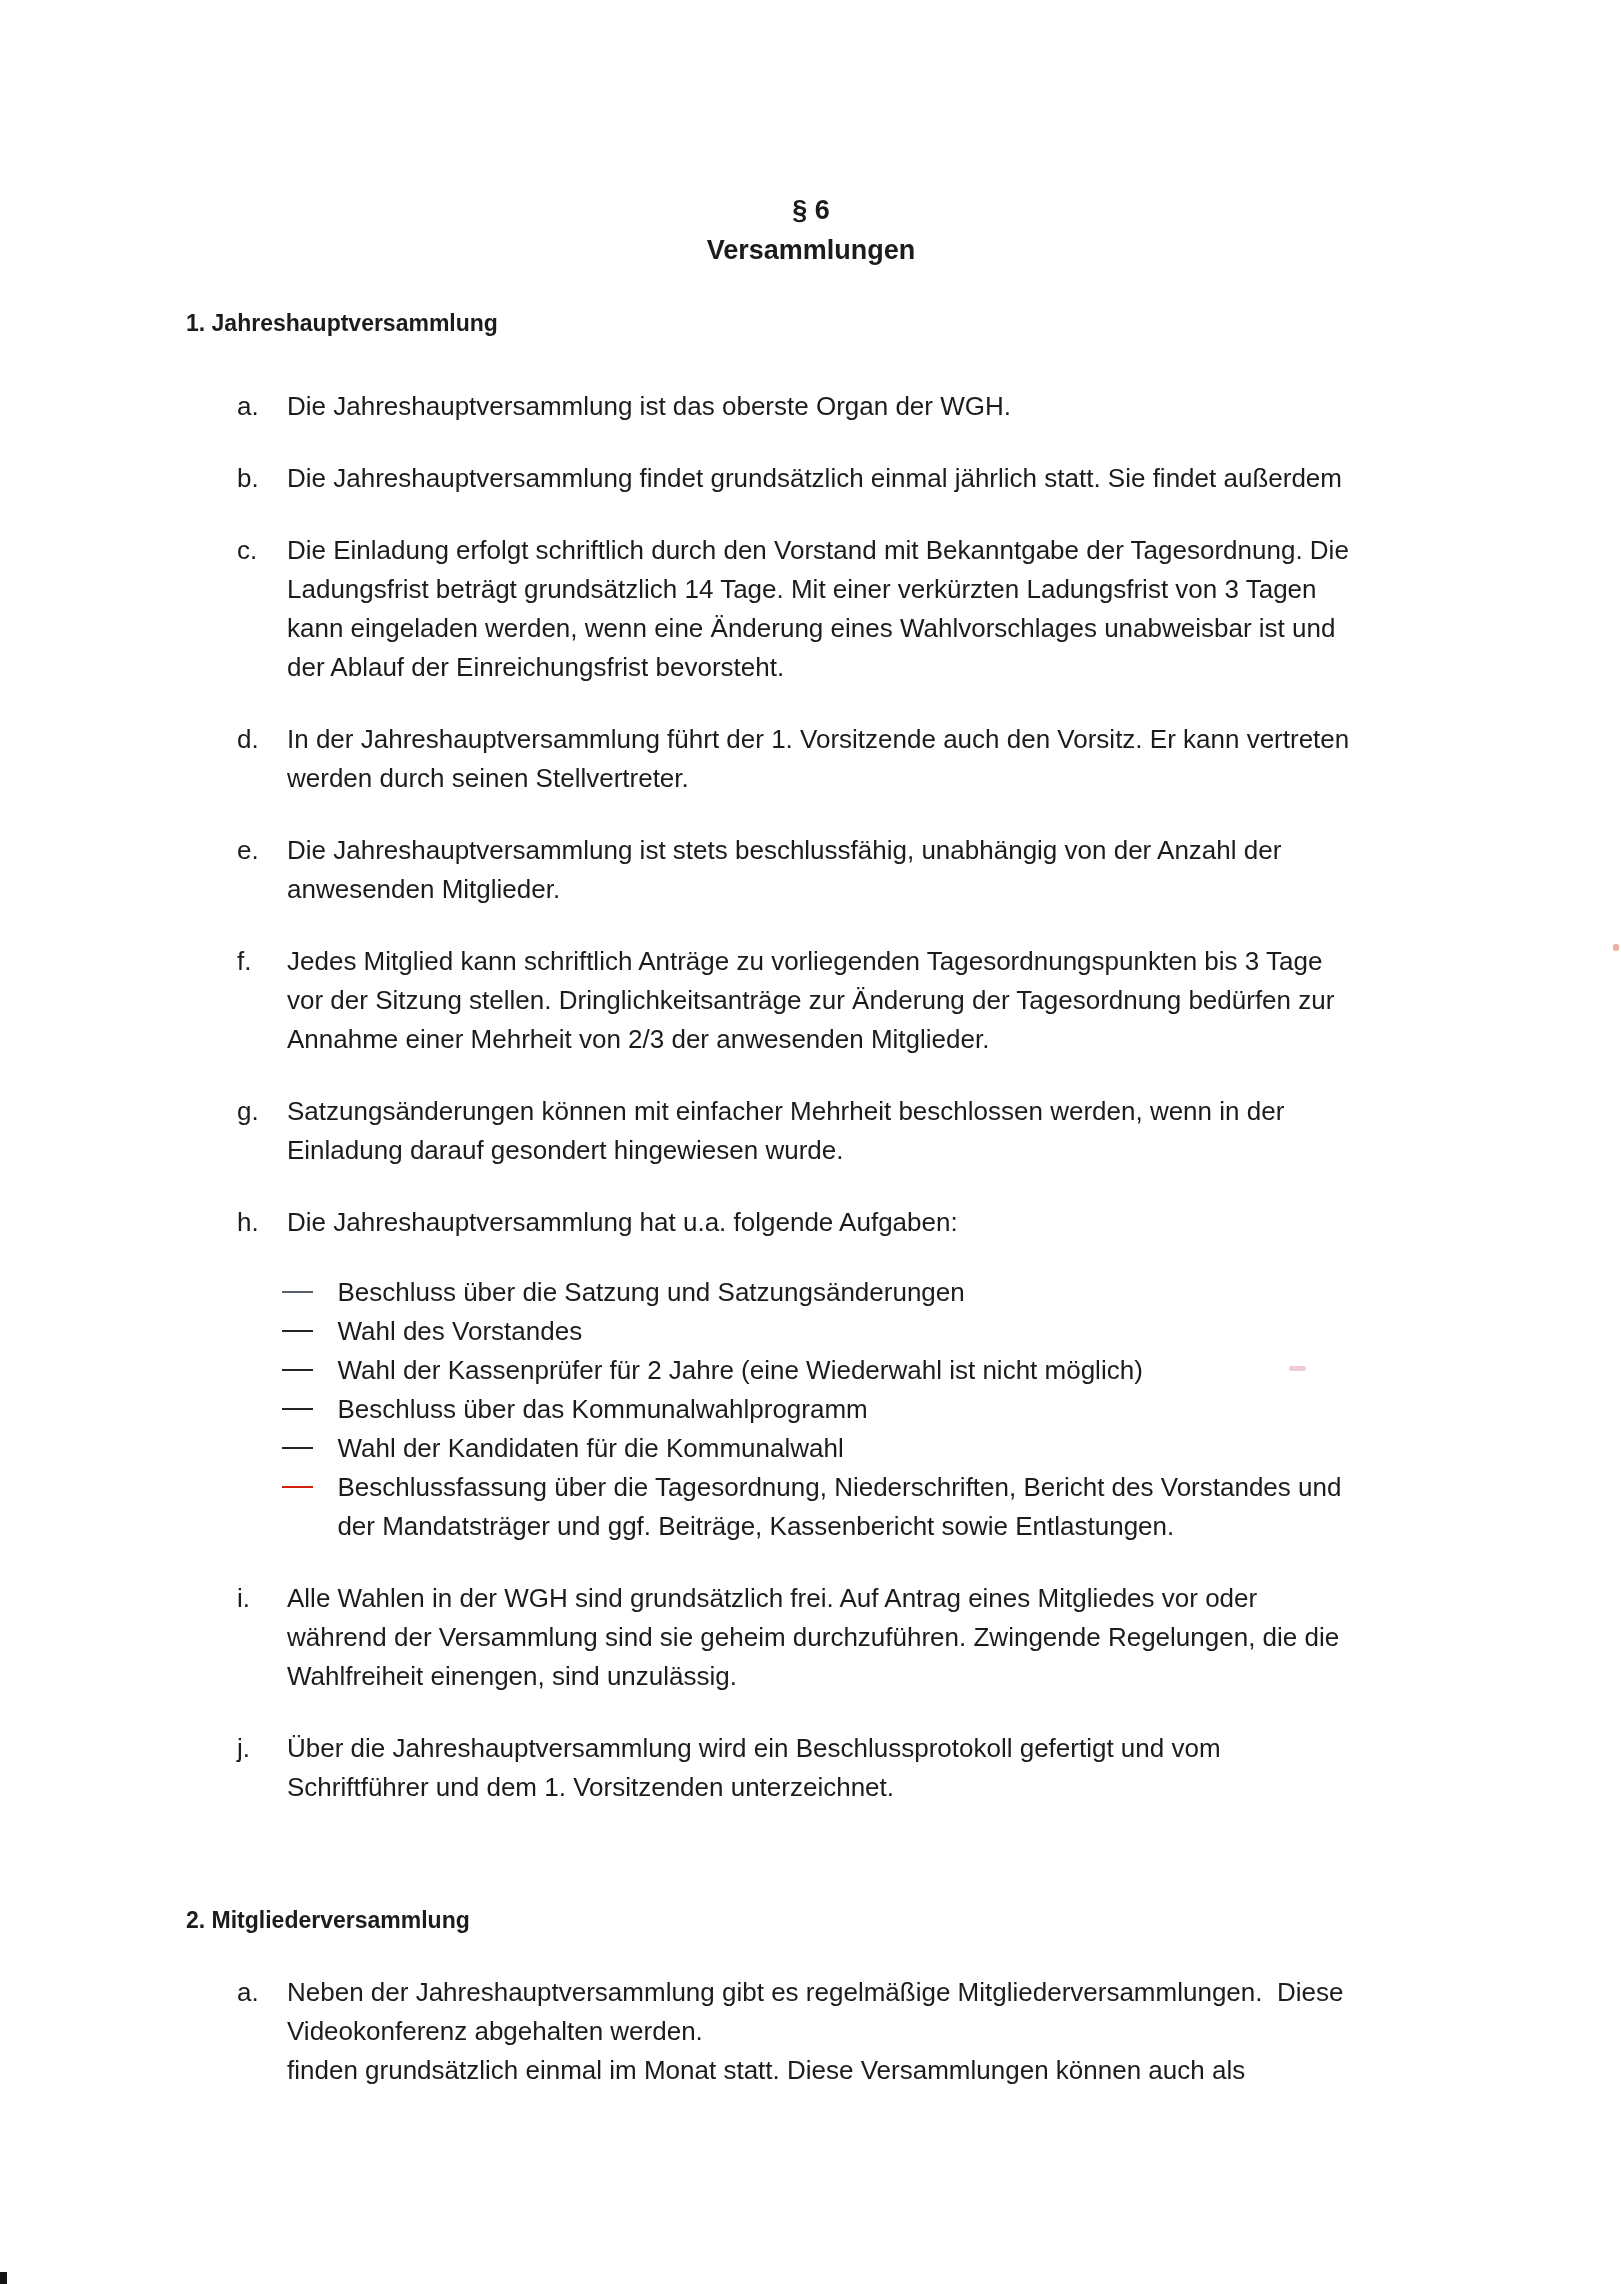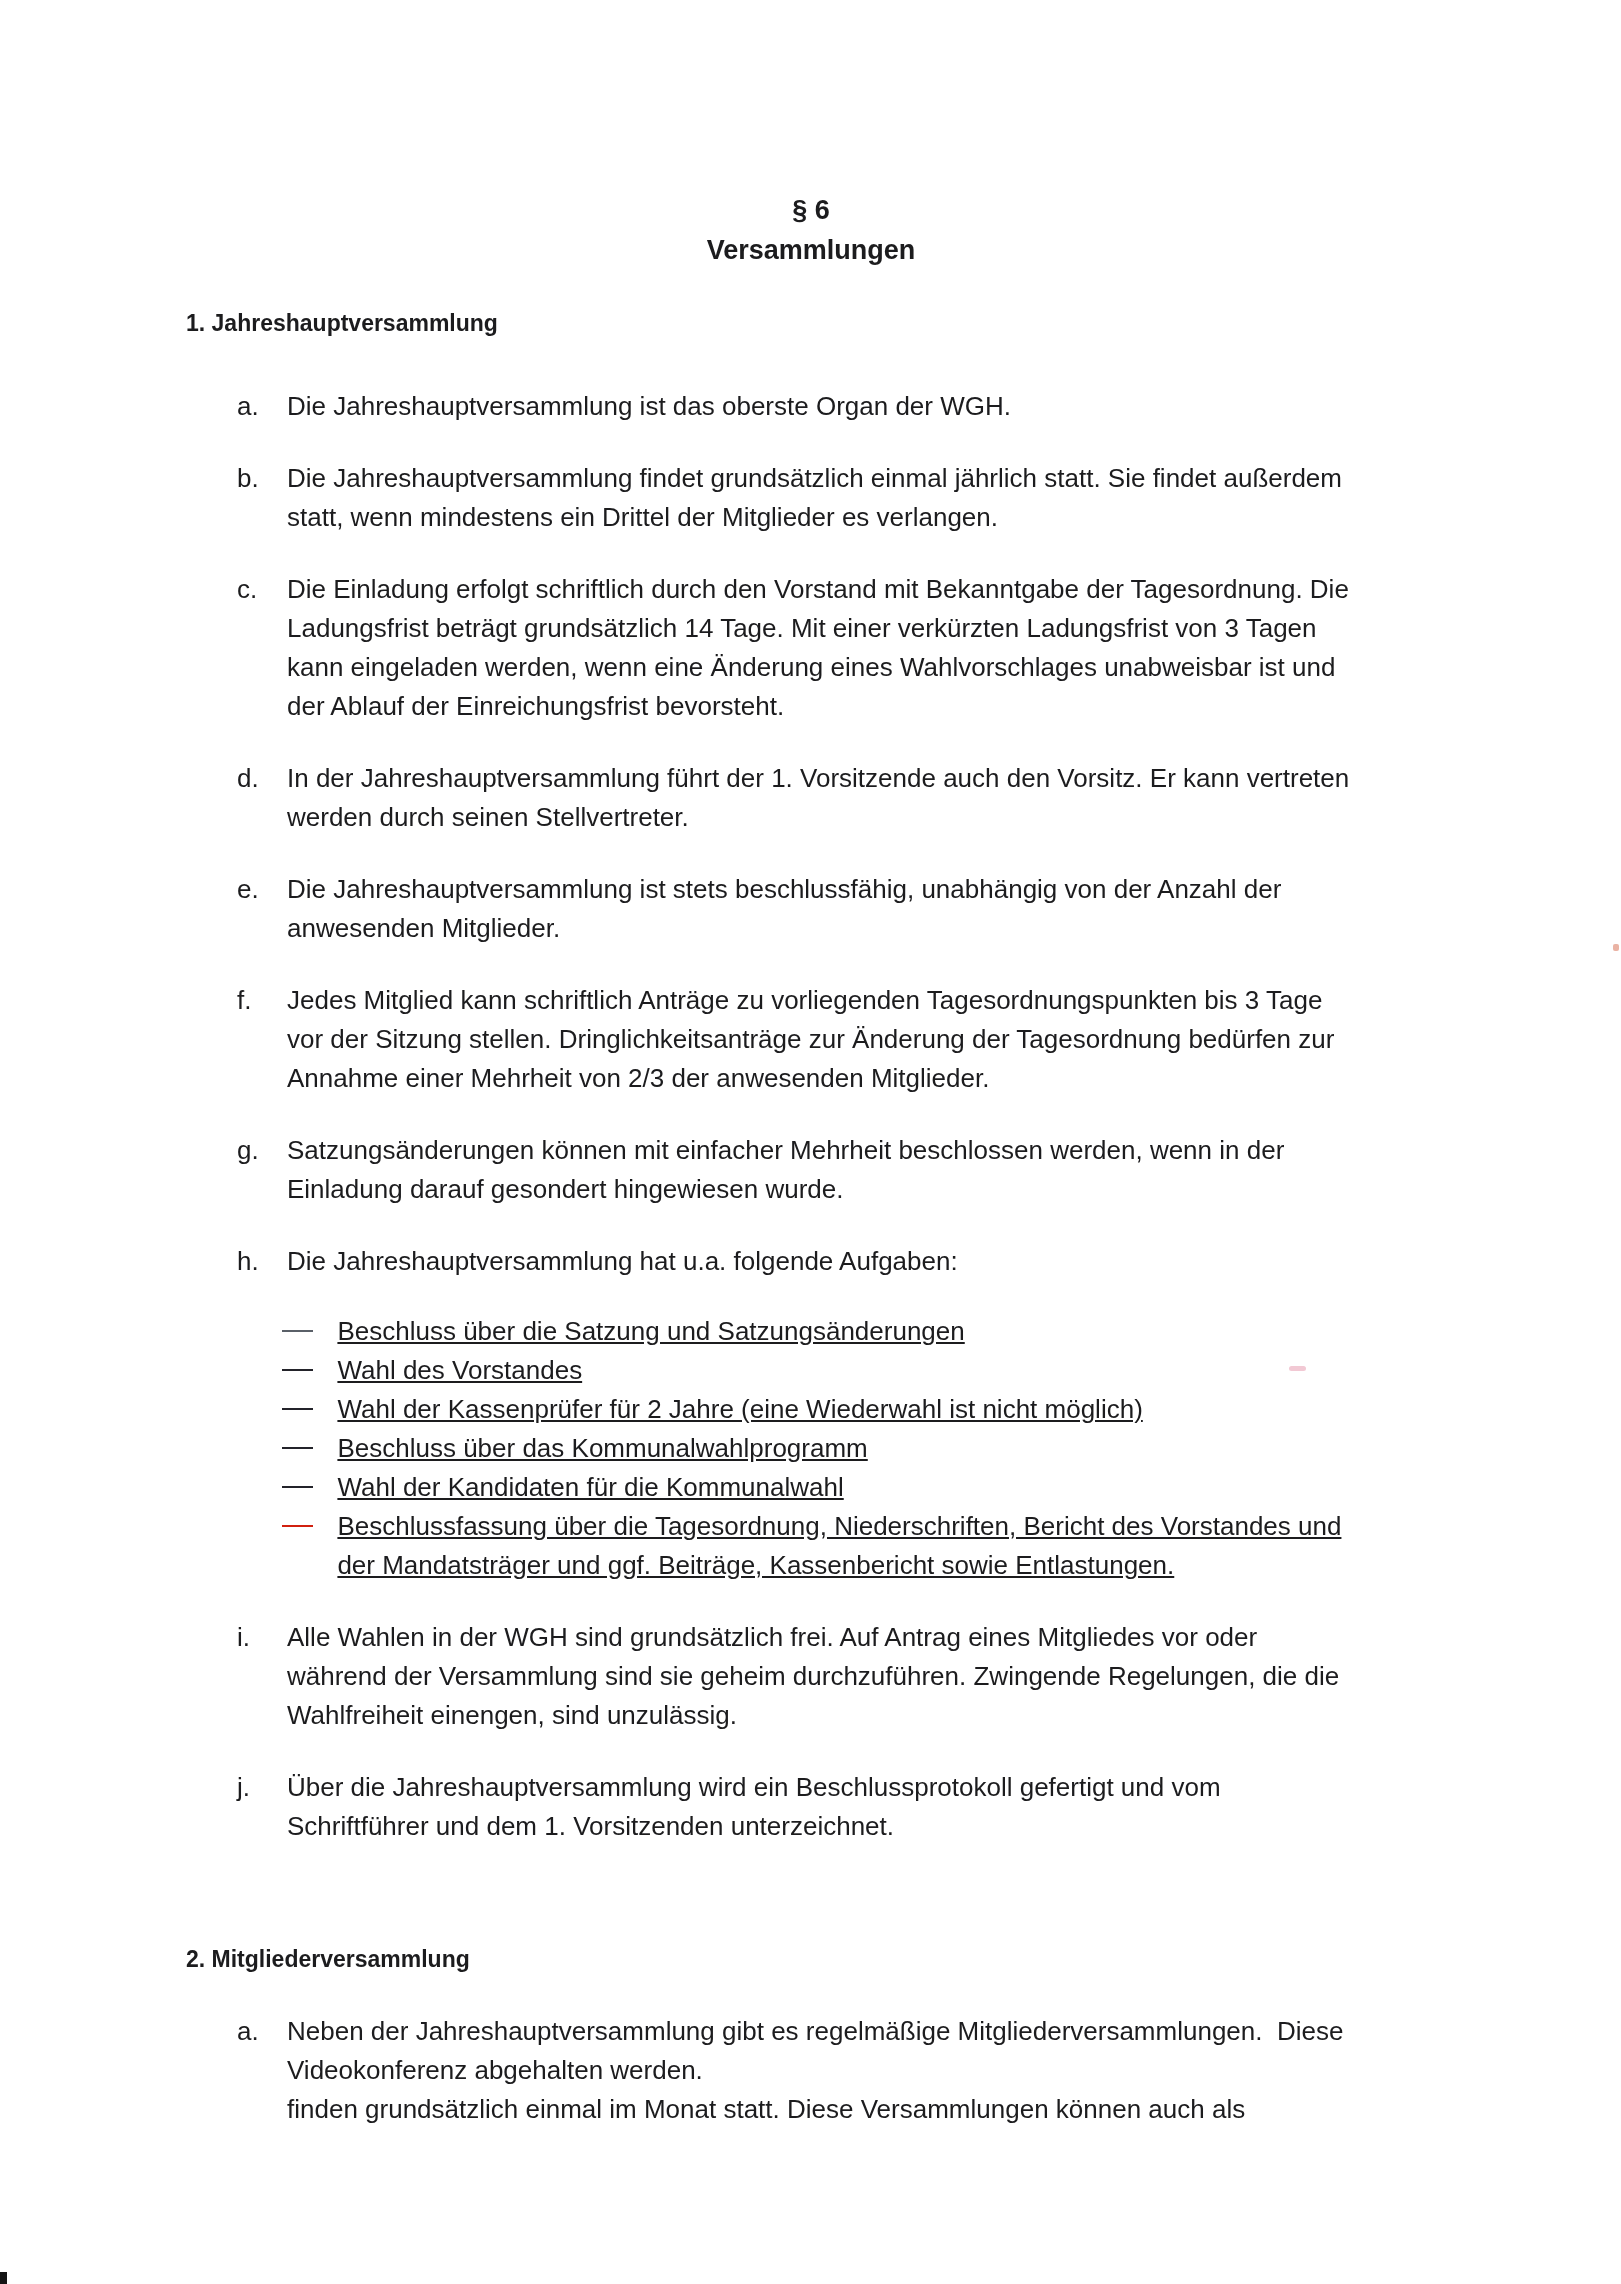--- a/index.html
+++ b/index.html
@@ -16,21 +16,21 @@
   .items{margin-left:237px;}
   .item{display:flex;margin-top:33px;}
   .item.first{margin-top:44px;}
   .marker{width:50px;flex:none;}
   .body-col{width:1173px;}
   .ln{white-space:pre;}
   .dash-list{margin-top:31px;margin-left:-4.6px;}
   .dash-item{display:flex;}
   .dash-cell{width:55px;flex:none;}
   .dash-line{width:31px;height:2px;margin-top:17.6px;background:#23232a;}
-  .dash-body{width:1108px;text-decoration:underline;}
+  .dash-body{width:1108px;}
   
   .artifact{position:absolute;}
   .a-corner{left:0;top:2272px;width:6.5px;height:11.7px;background:#141414;}
   .a-pink{left:1289px;top:1366px;width:17px;height:5.2px;background:#f2c9d4;border-radius:2.6px;}
   .a-edge{left:1613px;top:944px;width:5.9px;height:6.5px;background:#eab3a4;border-radius:2px;}
 </style>
 </head>
 <body>
 
 <div class="page">
@@ -48,21 +48,20 @@
       <div class="marker">a.</div>
       <div class="body-col">
         <div class="ln">Die Jahreshauptversammlung ist das oberste Organ der WGH.</div>
       </div>
     </div>
 
     <div class="item">
       <div class="marker">b.</div>
       <div class="body-col">
         <div class="ln">Die Jahreshauptversammlung findet grundsätzlich einmal jährlich statt. Sie findet außerdem</div>
-        <div class="ln">statt, wenn mindestens ein Drittel der Mitglieder es verlangen.</div>
       </div>
     </div>
 
     <div class="item">
       <div class="marker">c.</div>
       <div class="body-col">
         <div class="ln">Die Einladung erfolgt schriftlich durch den Vorstand mit Bekanntgabe der Tagesordnung. Die</div>
         <div class="ln">Ladungsfrist beträgt grundsätzlich 14 Tage. Mit einer verkürzten Ladungsfrist von 3 Tagen</div>
         <div class="ln">kann eingeladen werden, wenn eine Änderung eines Wahlvorschlages unabweisbar ist und</div>
         <div class="ln">der Ablauf der Einreichungsfrist bevorsteht.</div>

